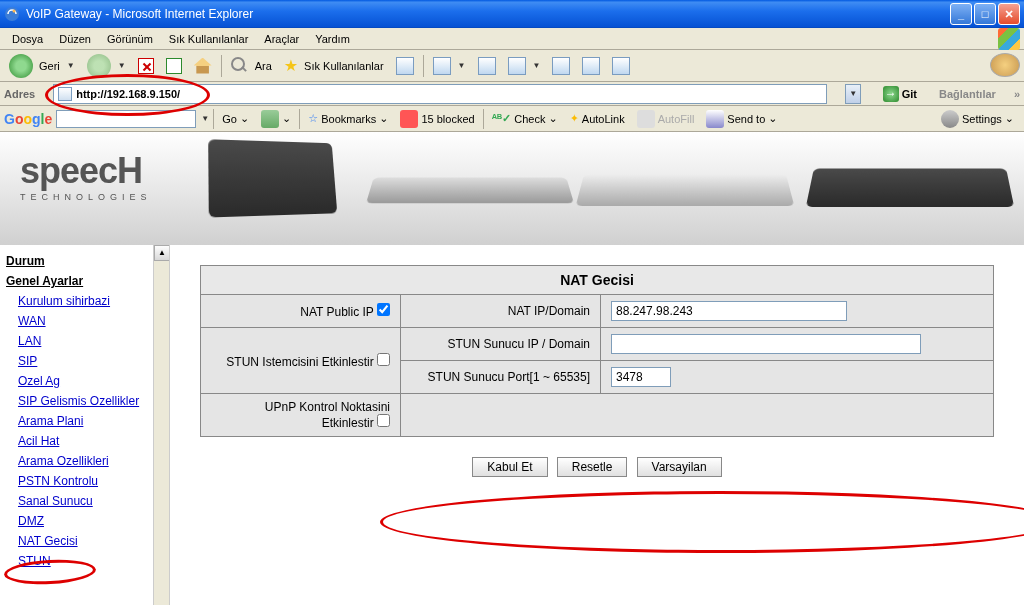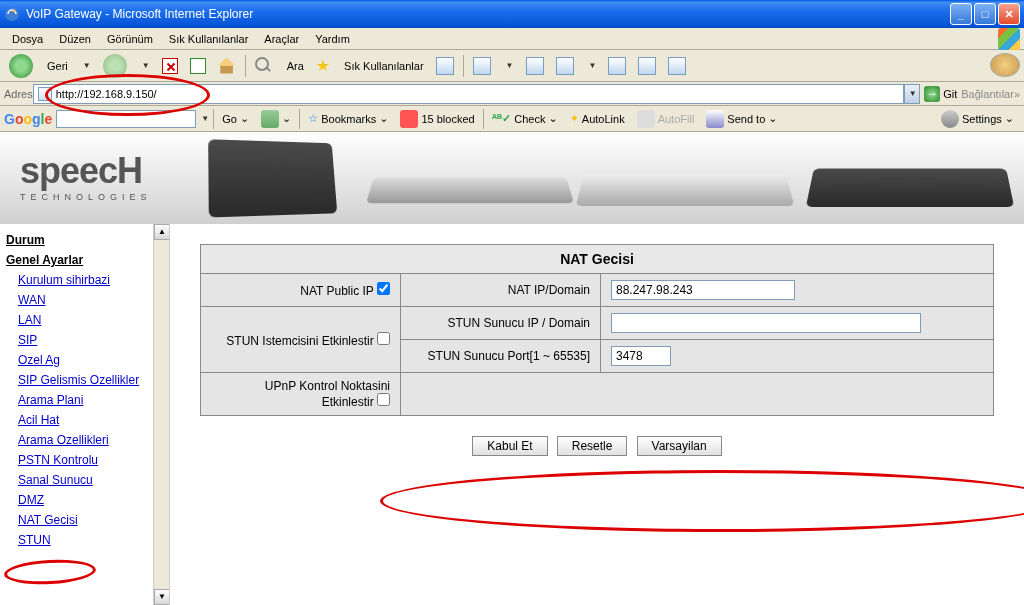--- a/index.html
+++ b/index.html
@@ -14,61 +14,61 @@
 .titlebar .maxbtn { background: linear-gradient(to bottom,#7eb1f5,#3478d8); }
 .titlebar .closebtn { background: linear-gradient(to bottom,#f5a191,#e44b2b); }
 
 
 .menubar { background: #ece9d8; border-bottom: 1px solid #aca899; height: 22px; display: flex; align-items: center; padding: 0 4px; position: relative; }
 .menubar span { padding: 2px 8px; }
 .winflag { position: absolute; right: 4px; top: 0; width: 22px; height: 22px; background: linear-gradient(135deg,#ff6b35 0 25%,#7bc142 25% 50%,#39a9db 50% 75%,#ffc845 75%); border-radius: 3px; }
 
 
 .toolbar { background: #ece9d8; border-bottom: 1px solid #aca899; height: 32px; display: flex; align-items: center; padding: 0 4px; gap: 2px; }
-.tb-btn { padding: 2px 4px; display: flex; align-items: center; gap: 14px; border: 1px solid transparent; }
+.tb-btn { padding: 2px 4px; display: flex; align-items: center; gap: 6px; border: 1px solid transparent; }
 .tb-sep { width: 1px; height: 22px; background: #aca899; margin: 0 2px; }
 .icon16 { width: 18px; height: 18px; display: inline-block; border-radius: 3px; }
 .icon-back { background: radial-gradient(circle, #8fd98f 30%, #2d8a2d 100%); border-radius: 50%; width: 24px; height: 24px; }
 .icon-fwd { background: radial-gradient(circle, #8fd98f 30%, #2d8a2d 100%); border-radius: 50%; width: 24px; height: 24px; opacity: 0.5; }
 .icon-stop { background: #fff; border: 1px solid #c00; position: relative; width: 16px; height: 16px; }
 .icon-stop::before, .icon-stop::after { content: ''; position: absolute; width: 10px; height: 2px; background: #c00; top: 7px; left: 3px; }
 .icon-stop::before { transform: rotate(45deg); }
 .icon-stop::after { transform: rotate(-45deg); }
 .icon-refresh { background: #fff; border: 1px solid #2d8a2d; width: 16px; height: 16px; position: relative; }
 .icon-home { background: linear-gradient(to bottom, #f5d080 50%, #c89850 50%); width: 18px; height: 16px; clip-path: polygon(50% 0, 100% 50%, 85% 50%, 85% 100%, 15% 100%, 15% 50%, 0 50%); }
 .icon-search { width: 18px; height: 18px; position: relative; }
 .icon-search::before { content: ''; position: absolute; width: 10px; height: 10px; border: 2px solid #888; border-radius: 50%; top: 0; left: 0; }
 .icon-search::after { content: ''; position: absolute; width: 6px; height: 2px; background: #888; top: 11px; left: 10px; transform: rotate(45deg); }
 .icon-star { color: #f5c518; font-size: 16px; }
 .icon-generic { background: linear-gradient(to bottom, #fff, #c0d8f0); border: 1px solid #7a9cc0; width: 18px; height: 18px; }
 .drop-arrow { font-size: 8px; color: #333; margin-left: 1px; }
 
 
-.addressbar { background: #ece9d8; border-bottom: 1px solid #aca899; height: 24px; display: flex; align-items: center; padding: 0 4px; gap: 0; }
+.addressbar { background: #ece9d8; border-bottom: 1px solid #aca899; height: 24px; display: flex; align-items: center; padding: 0 4px; gap: 18px; font-weight: bold; }
 .addr-label { color: #666; }
 .addr-input { flex: 1; height: 20px; border: 1px solid #7f9db9; padding: 0 4px; display: flex; align-items: center; background: #fff; }
 .addr-input .pageicon { width: 14px; height: 14px; background: linear-gradient(#fff,#d0e0f0); border: 1px solid #7a9cc0; margin-right: 4px; }
 .addr-dd { width: 16px; height: 20px; background: linear-gradient(#e8f0f8,#c0d0e8); border: 1px solid #7f9db9; display: flex; align-items: center; justify-content: center; }
 .go-btn { display: flex; align-items: center; gap: 3px; padding: 0 4px; }
 .go-icon { width: 16px; height: 16px; background: radial-gradient(#8fd98f,#2d8a2d); border-radius: 3px; position: relative; }
 .go-icon::after { content: '→'; color: #fff; position: absolute; left: 2px; top: -1px; font-size: 12px; }
 
 
 .gtoolbar { background: #ece9d8; border-bottom: 1px solid #aca899; height: 26px; display: flex; align-items: center; padding: 0 4px; gap: 4px; }
 .gtoolbar .gt-item { display: flex; align-items: center; gap: 3px; padding: 0 4px; }
 .gtoolbar input[type=text] { height: 18px; border: 1px solid #7f9db9; width: 140px; }
 .gt-sep { width: 1px; height: 20px; background: #aca899; }
 .settings-right { margin-left: auto; display: flex; align-items: center; gap: 3px; padding-right: 6px; }
 
 
 .red-ellipse { position: absolute; border: 3px solid #d00; border-radius: 50%; pointer-events: none; z-index: 100; }
 
 
 .content { display: flex; height: 473px; }
-.banner { height: 92px; background: linear-gradient(to bottom, #fff 0%, #e8e8e8 50%, #d0d0d0 100%); position: relative; overflow: hidden; }
+.banner { height: 113px; background: linear-gradient(to bottom, #fff 0%, #e8e8e8 50%, #d0d0d0 100%); position: relative; overflow: hidden; }
 .banner-logo { position: absolute; left: 20px; top: 18px; color: #555; }
 .banner-logo-main { font-size: 36px; font-weight: bold; letter-spacing: -1px; font-family: Arial; }
 .banner-logo-sub { font-size: 9px; letter-spacing: 5px; }
 .device { position: absolute; background: linear-gradient(to bottom, #4a4a4a, #2a2a2a); border-radius: 6px; }
 
 .main-container { display: flex; height: calc(473px - 92px); }
 .sidebar { width: 170px; background: #fff; border-right: 1px solid #ccc; padding: 6px 4px; position: relative; overflow: hidden; }
 .sidebar .scrollbar { position: absolute; right: 0; top: 0; width: 16px; height: 100%; background: #ece9d8; border-left: 1px solid #ccc; }
 .sidebar .scroll-up, .sidebar .scroll-down { width: 16px; height: 16px; background: linear-gradient(#fdfdfd,#d8d8d8); border: 1px solid #aaa; position: absolute; font-size: 8px; text-align: center; line-height: 14px; }
 .sidebar .scroll-up { top: 0; }
@@ -257,21 +257,21 @@
 
       <div class="main-panel">
         <table class="config-table">
           <tbody>
               <tr>
                 <td colspan="4" class="hdr">NAT Gecisi</td>
               </tr>
           <tr>
             <td class="label-cell"><span>NAT Public IP</span> <input type="checkbox" checked="" style=""></td>
             <td class="val-cell">NAT IP/Domain</td>
-            <td colspan="2"><input type="text" style="width: 184px;" value="88.247.98.243"></td>
+            <td colspan="2"><input type="text" style="width: 236px;" value="88.247.98.243"></td>
           </tr>
           <tr>
             <td class="label-cell" rowspan="2"><span>STUN Istemcisini Etkinlestir</span> <input type="checkbox" style=""></td>
             <td class="val-cell">STUN Sunucu IP / Domain</td>
             <td colspan="2"><input type="text" style="width: 310px;" value=""></td>
           </tr>
           <tr>
             <td class="val-cell">STUN Sunucu Port[1 ~ 65535]</td>
             <td colspan="2"><input type="text" style="width: 60px;" value="3478"></td>
           </tr>

